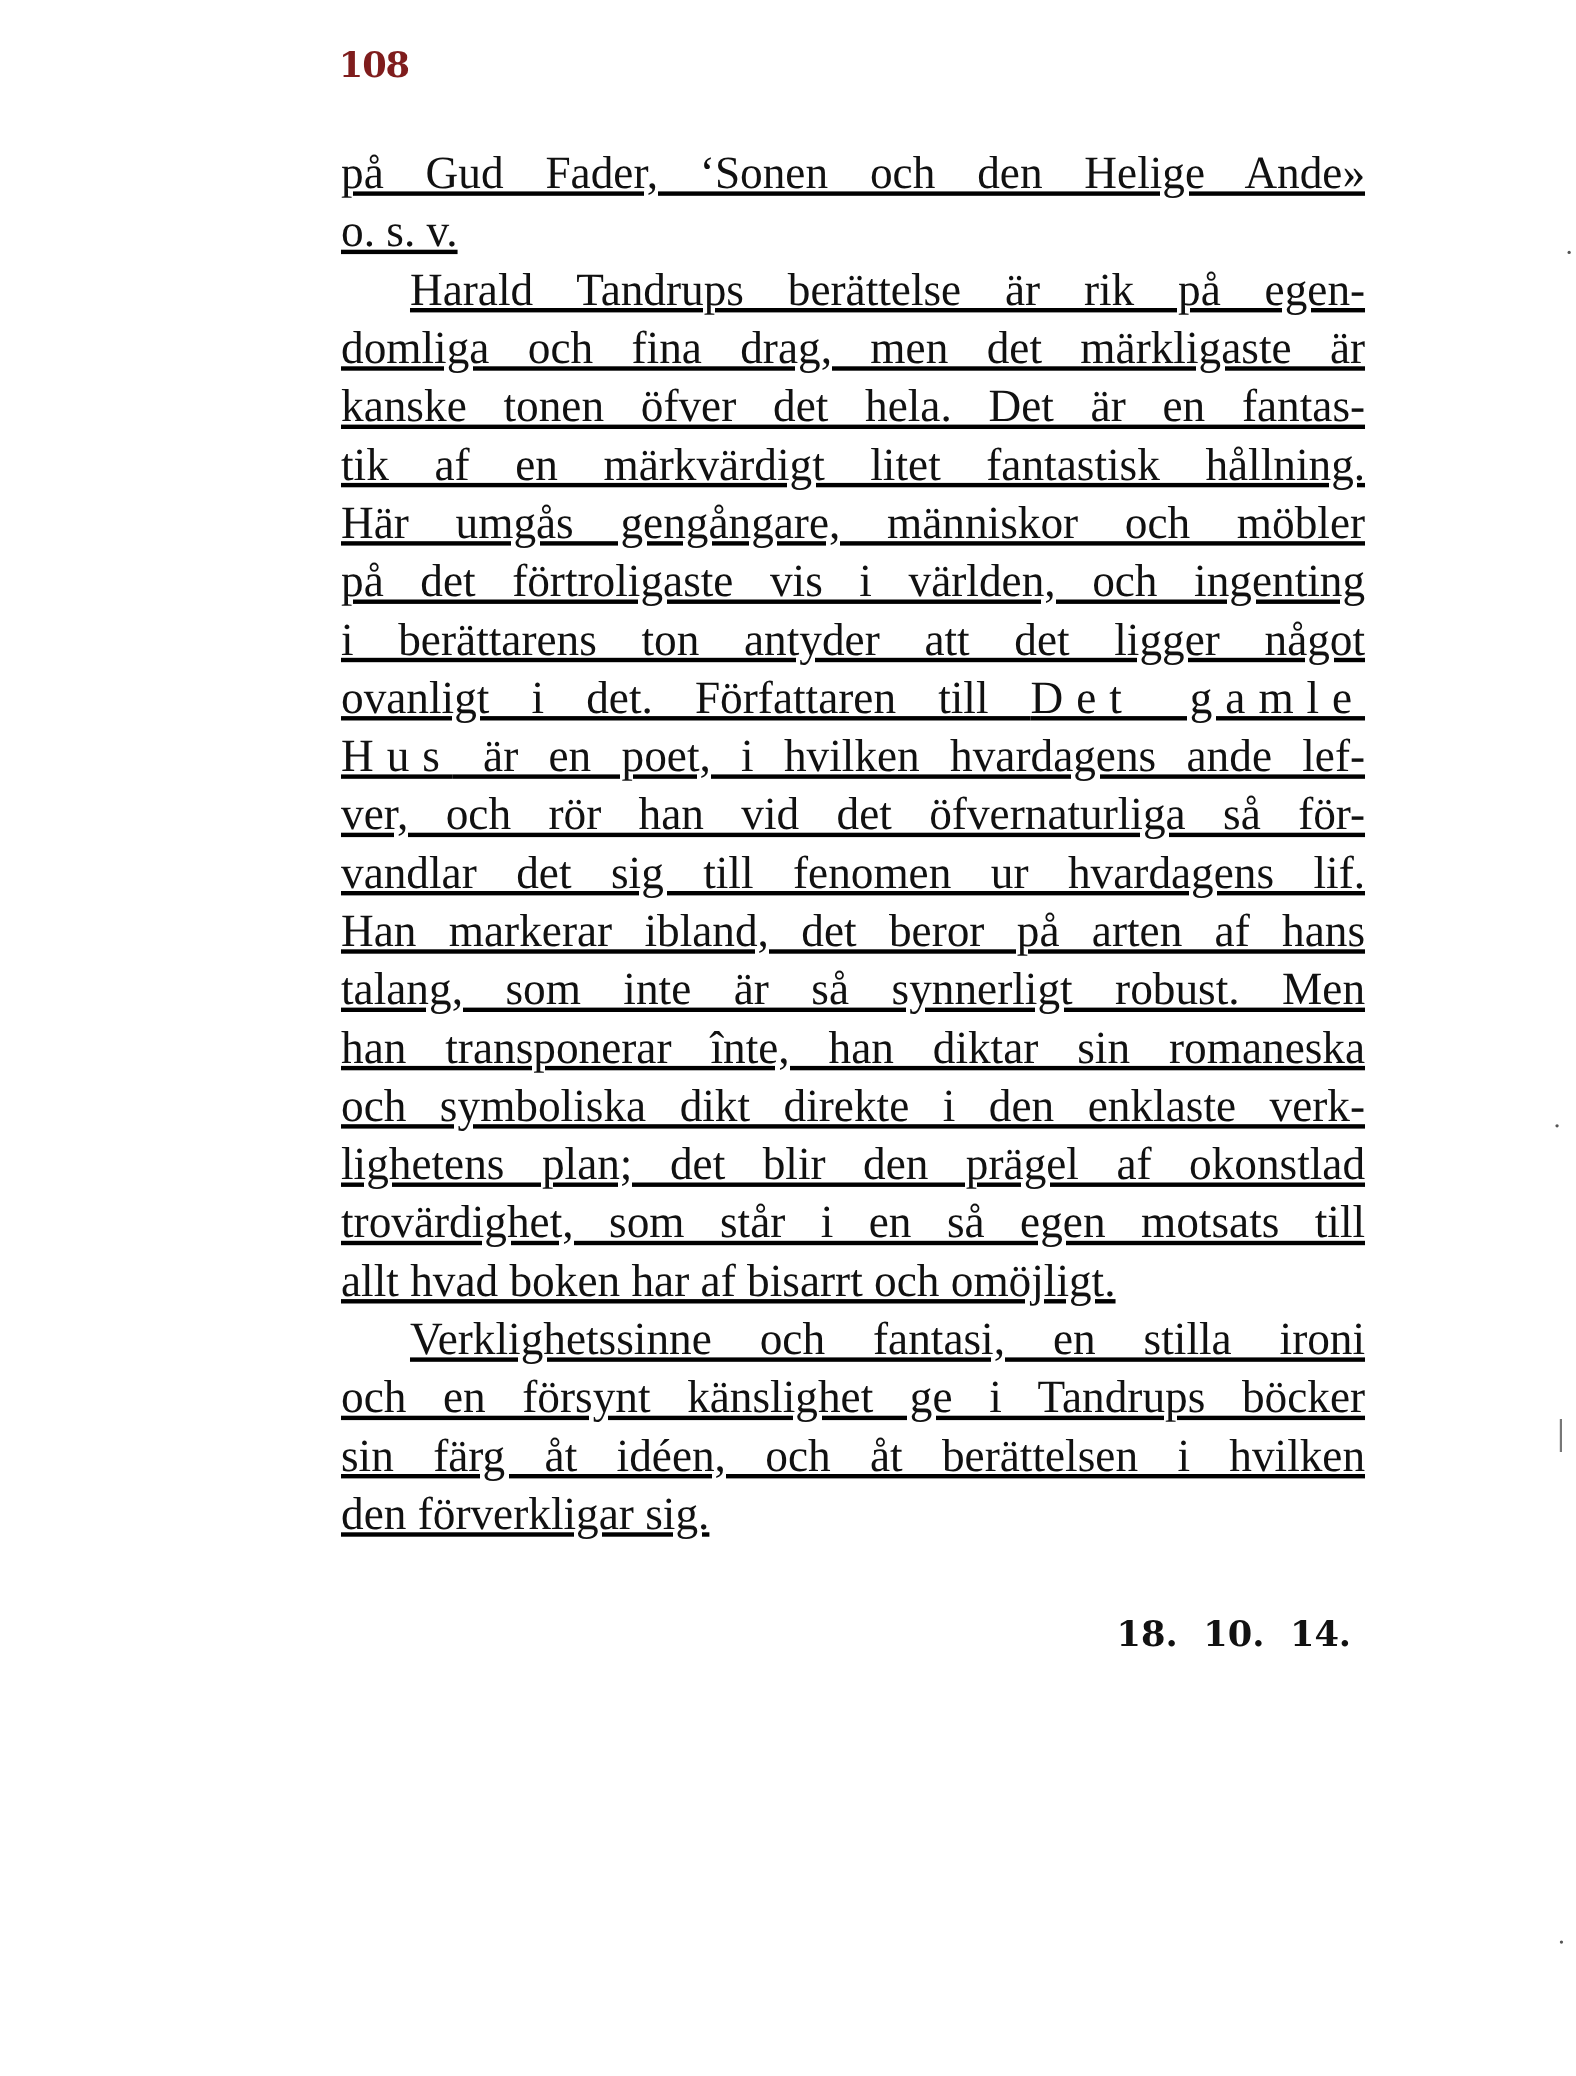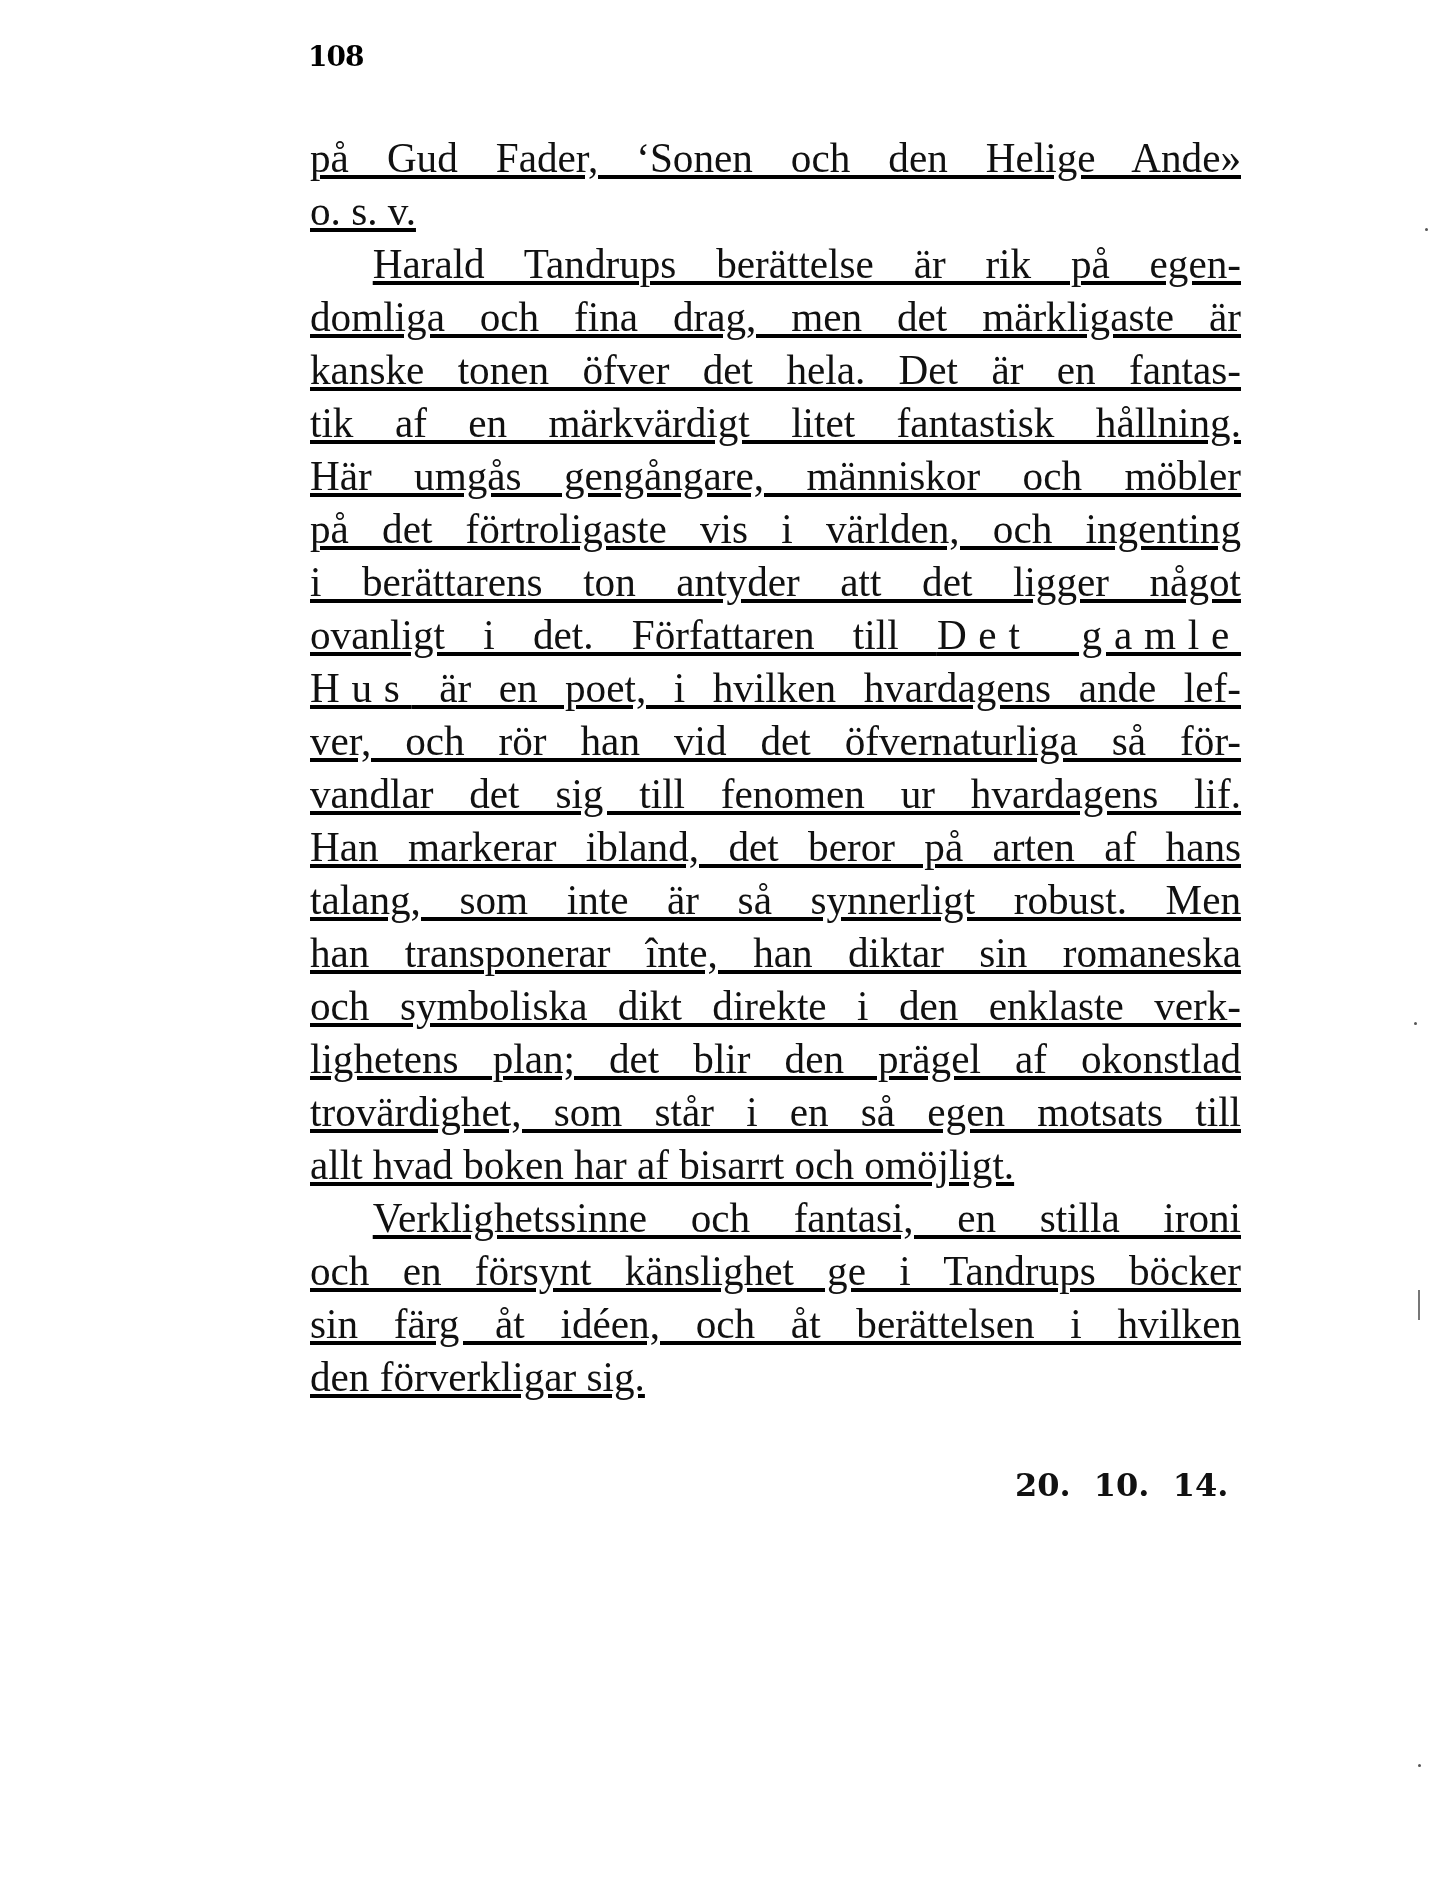--- a/index.html
+++ b/index.html
@@ -1,21 +1,21 @@
 <!DOCTYPE html>
 <html><head>
 <meta charset="utf-8">
 <style>
   html, body { margin: 0; padding: 0; background: #ffffff; }
   body { width: 1433px; height: 1887px; position: relative; overflow: hidden; }
   .page { position: absolute; left: 0; top: 0; width: 1433px; height: 1887px; background: #ffffff; }
   .page-number {
     position: absolute; left: 308px; top: 40px;
-    font-family: "DejaVu Serif", serif; font-weight: bold; font-size: 28px;
-    color: #000000; letter-spacing: -1px;
+    font-family: "DejaVu Serif", serif; font-weight: bold; font-size: 32px;
+    color: #7f1d1d; letter-spacing: -1px;
   }
   .text-block { position: absolute; left: 310px; top: 132px; width: 950px; text-decoration: underline; }
   .line {
     font-family: "Liberation Serif", serif; font-size: 42px;
     color: #111; height: 53px; line-height: 53px;
     white-space: nowrap; transform: scaleX(0.98); transform-origin: left center;
   }
   .line.justify { text-align: justify; text-align-last: justify; white-space: normal; overflow: hidden; }
   .line.indent { padding-left: 64px; }
   .spaced { letter-spacing: 12px; }
@@ -52,19 +52,19 @@
       <div class="line justify">och symboliska dikt direkte i den enklaste verk-</div>
       <div class="line justify">lighetens plan; det blir den prägel af okonstlad</div>
       <div class="line justify">trovärdighet, som står i en så egen motsats till</div>
       <div class="line">allt hvad boken har af bisarrt och omöjligt.</div>
       <div class="line justify indent" style="margin-top: 0px;">Verklighetssinne och fantasi, en stilla ironi</div>
       <div class="line justify">och en försynt känslighet ge i Tandrups böcker</div>
       <div class="line justify">sin färg åt idéen, och åt berättelsen i hvilken</div>
       <div class="line">den förverkligar sig.</div>
     </div>
 
-  <div class="date">20. 10. 14.</div>
+  <div class="date">18. 10. 14.</div>
 
   <span class="speck" style="left:1425px;top:228px"></span>
   <span class="speck" style="left:1414px;top:1022px"></span>
   <span class="speck" style="left:1418px;top:1764px"></span>
   <span class="speck" style="left:1418px;top:1290px;width:2px;height:30px;border-radius:0;background:#777"></span>
 </div>
 
 </body></html>

